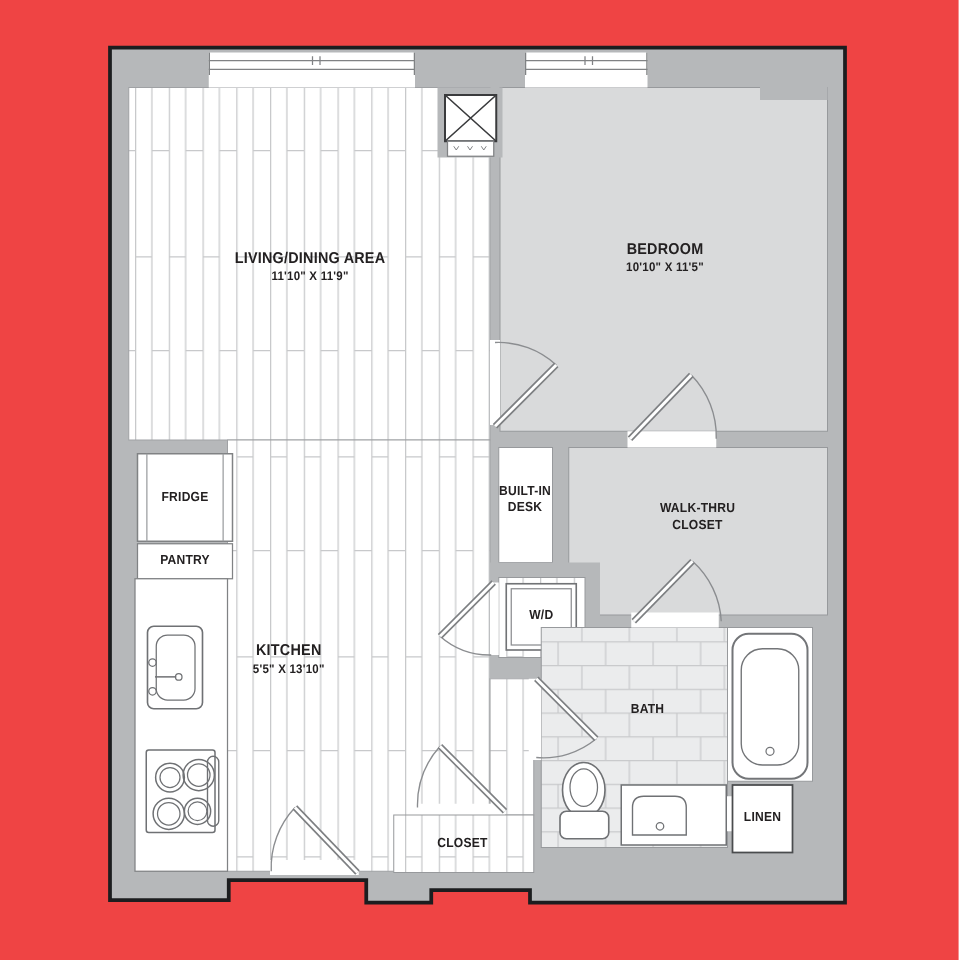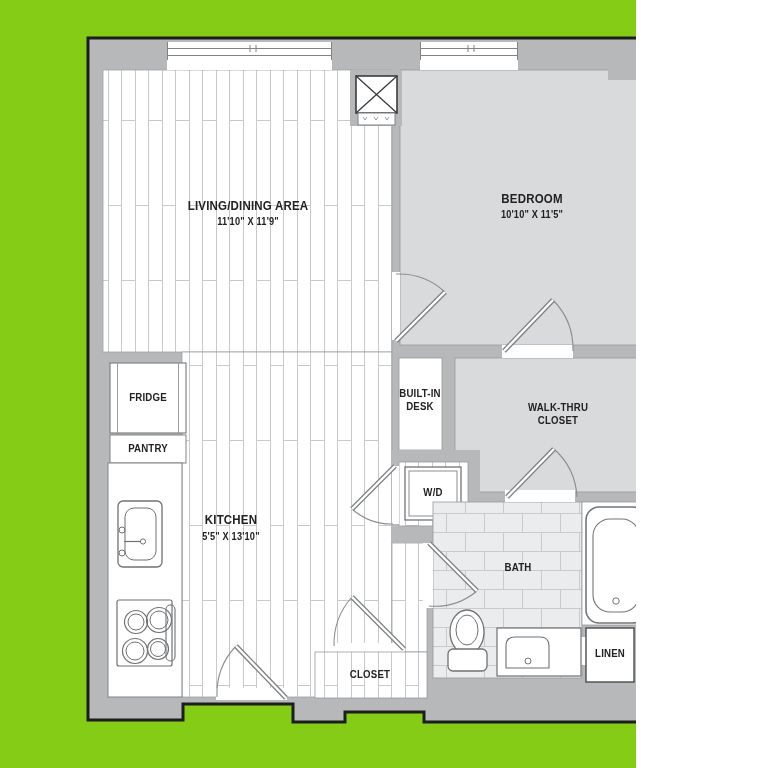--- a/index.html
+++ b/index.html
@@ -1,17 +1,17 @@
 <!DOCTYPE html>
 <html><head>
 <meta charset="utf-8">
 <style>
   html,body{margin:0;padding:0;background:#ffffff;}
   .stage{
-    position:relative;width:636px;height:768px;background:#84cc16;overflow:hidden;
+    position:relative;width:767px;height:768px;background:#ef4444;overflow:hidden;
     font-family:"Liberation Sans", sans-serif;
   }
   .plan-svg{position:absolute;left:0;top:0;}
   .lbl{
     position:absolute;
     transform:translate(-50%,-50%) scaleX(.92);
     color:#232021;
     font-weight:bold;
     text-align:center;
     line-height:1.25;

